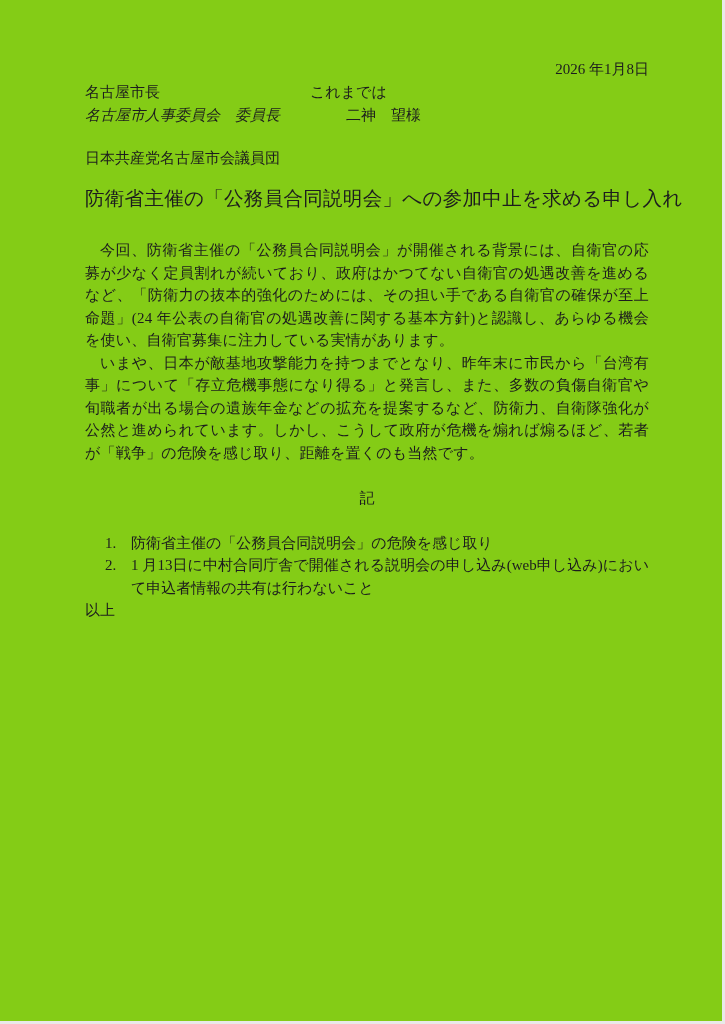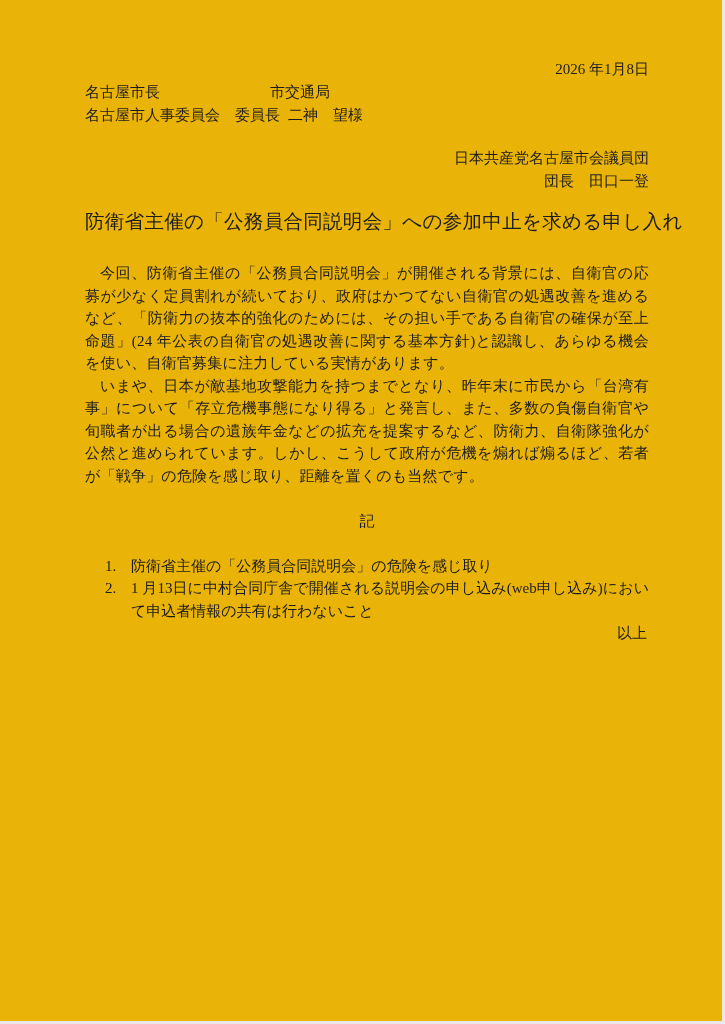--- a/index.html
+++ b/index.html
@@ -12,43 +12,43 @@
     height: 1024px;
     overflow: hidden;
     font-family: "Liberation Serif", "DejaVu Serif", serif;
     color: #1c1c1e;
   }
   .page {
     box-sizing: border-box;
     width: 725px;
     height: 1024px;
     padding: 58px 73px 0 85px;
-    background: #eab308;
+    background: #84cc16;
     border-right: 3px solid #e9e9e9;
     border-bottom: 3px solid #e9e9e9;
     position: relative;
   }
   .date {
     text-align: right;
     font-size: 15px;
     line-height: 23px;
   }
   .recipient {
     display: flex;
     font-size: 15px;
     line-height: 23px;
+    gap: 40px;
   }
   .recipient .office { white-space: pre; }
   .recipient.r1 .office {
     min-width: 185px;
   }
-  .recipient.r2 .office { margin-right: 8px; }
+  .recipient.r2 .office { margin-right: 26px; font-style: italic; }
   .sender {
     margin-top: 20px;
-    text-align: right;
     font-size: 15px;
     line-height: 23px;
   }
   .title {
     margin: 14px 0 15px 0;
     font-size: 19.5px;
     font-weight: normal;
     letter-spacing: 0.3px;
     text-align: center;
     white-space: nowrap;
@@ -79,45 +79,43 @@
     display: flex;
     font-size: 15px;
     line-height: 22.5px;
     text-align: justify;
   }
   .items .num {
     flex: 0 0 26px;
   }
   .items .itext { flex: 1; }
   .closing {
-    text-align: right;
     font-size: 15px;
     line-height: 22.5px;
     padding-right: 2px;
   }
 </style>
 </head>
 <body>
 
 <div class="page">
 
   <div class="date">2026 年1月8日</div>
 
   <div class="recipient r1">
     <span class="office">名古屋市長</span>
-    <span class="rname">市交通局</span>
+    <span class="rname">これまでは</span>
   </div>
   <div class="recipient r2">
     <span class="office">名古屋市人事委員会　委員長</span>
     <span class="rname">二神　望様</span>
   </div>
 
   <div class="sender">
     <div>日本共産党名古屋市会議員団</div>
-    <div>団長　田口一登</div>
   </div>
 
   <h1 class="title">防衛省主催の「公務員合同説明会」への参加中止を求める申し入れ</h1>
 
   <div class="body-text">
     <p class="para gap">今回、防衛省主催の「公務員合同説明会」が開催される背景には、自衛官の応募が少なく定員割れが続いており、政府はかつてない自衛官の処遇改善を進めるなど、「防衛力の抜本的強化のためには、その担い手である自衛官の確保が至上命題」(24 年公表の自衛官の処遇改善に関する基本方針)と認識し、あらゆる機会を使い、自衛官募集に注力している実情があります。</p>
     <p class="para">いまや、日本が敵基地攻撃能力を持つまでとなり、昨年末に市民から「台湾有事」について「存立危機事態になり得る」と発言し、また、多数の負傷自衛官や旬職者が出る場合の遺族年金などの拡充を提案するなど、防衛力、自衛隊強化が公然と進められています。しかし、こうして政府が危機を煽れば煽るほど、若者が「戦争」の危険を感じ取り、距離を置くのも当然です。</p>
   </div>
 
   <div class="ki">記</div>

